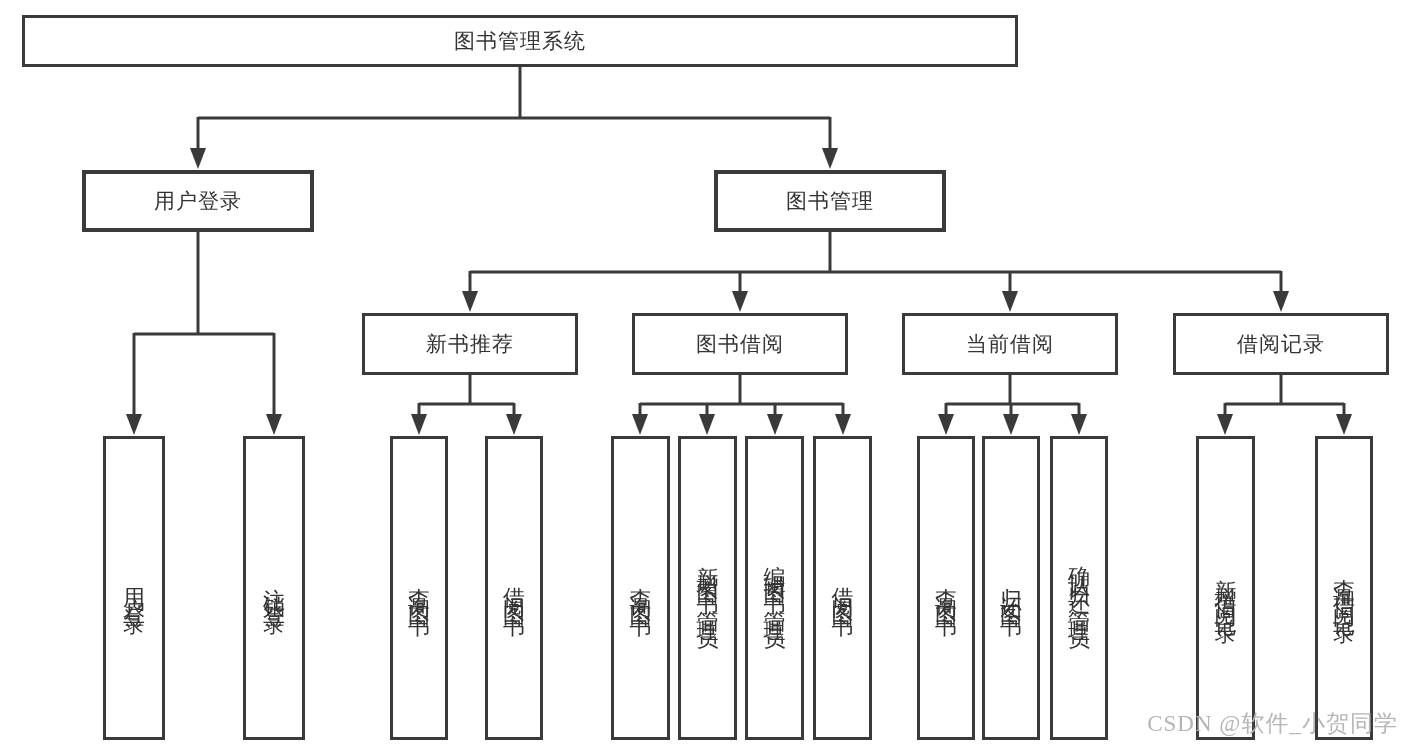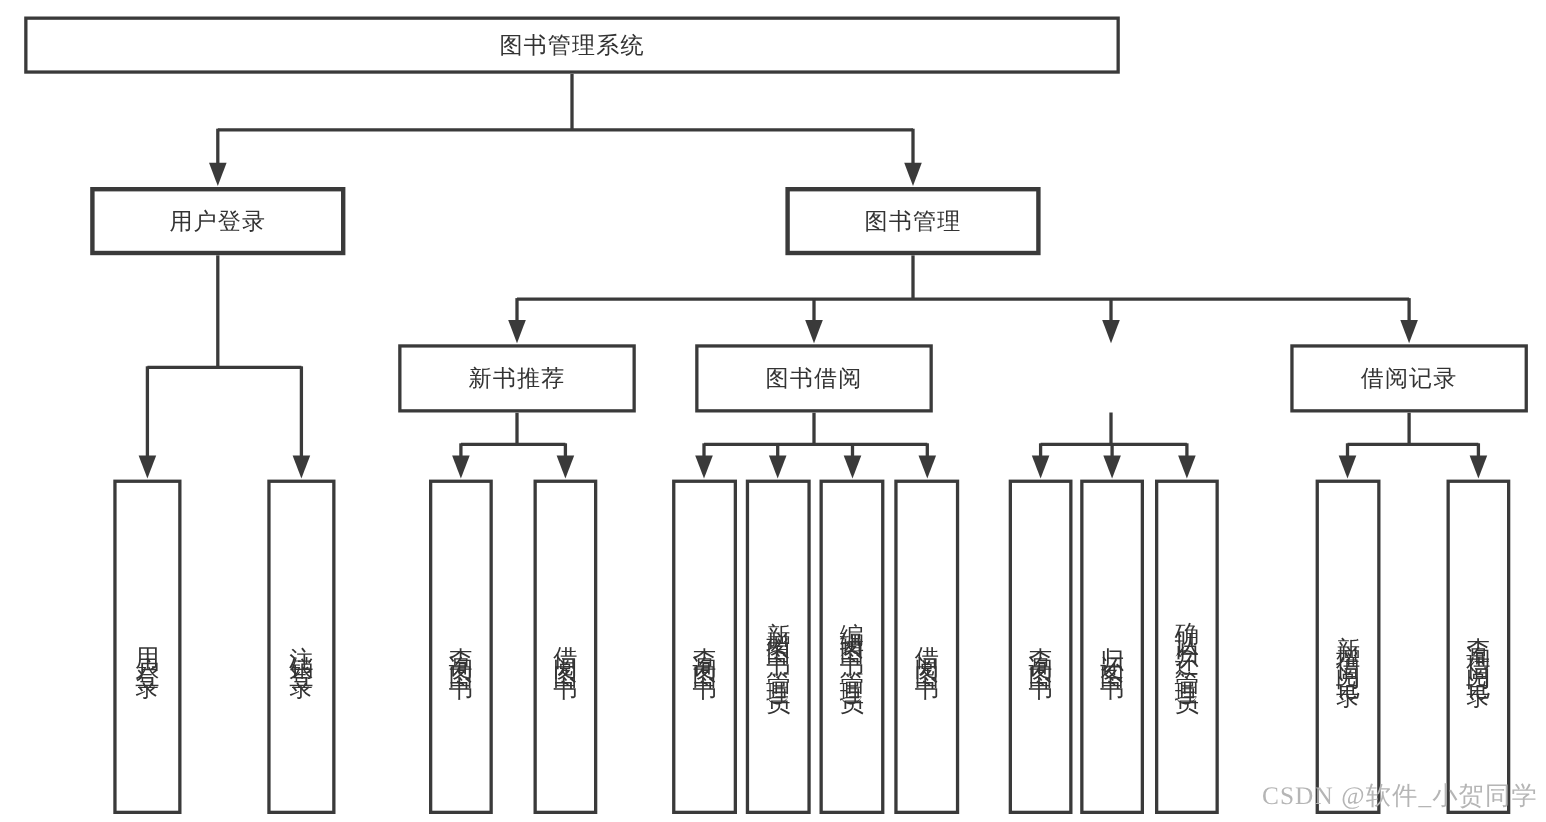--- a/index.html
+++ b/index.html
@@ -127,20 +127,21 @@
     </g>
   </svg>
 
   <div class="node" style="left:22px; top:15px; width:996px; height:52px;text-align:center;">图书管理系统</div>
 
   <div class="node lvl2" style="left:82px; top:170px; width:232px; height:62px;">用户登录</div>
   <div class="node lvl2" style="left:714px; top:170px; width:232px; height:62px;">图书管理</div>
 
   <div class="node" style="left:362px; top:313px; width:216px; height:62px;">新书推荐</div>
   <div class="node" style="left:632px; top:313px; width:216px; height:62px;text-align:right;">图书借阅</div>
+  <div class="node" style="left:902px; top:313px; width:216px; height:62px;">当前借阅</div>
   <div class="node" style="left:1173px; top:313px; width:216px; height:62px;">借阅记录</div>
 
   <div class="node leaf" style="left:103px; top:436px; width:62px; height:304px;">
     <span class="vtext">用户登录</span>
   </div>
   <div class="node leaf" style="left:243px; top:436px; width:62px; height:304px;">
     <span class="vtext">注销登录</span>
   </div>
 
   <div class="node leaf" style="left:390px; top:436px; width:58px; height:304px;">

